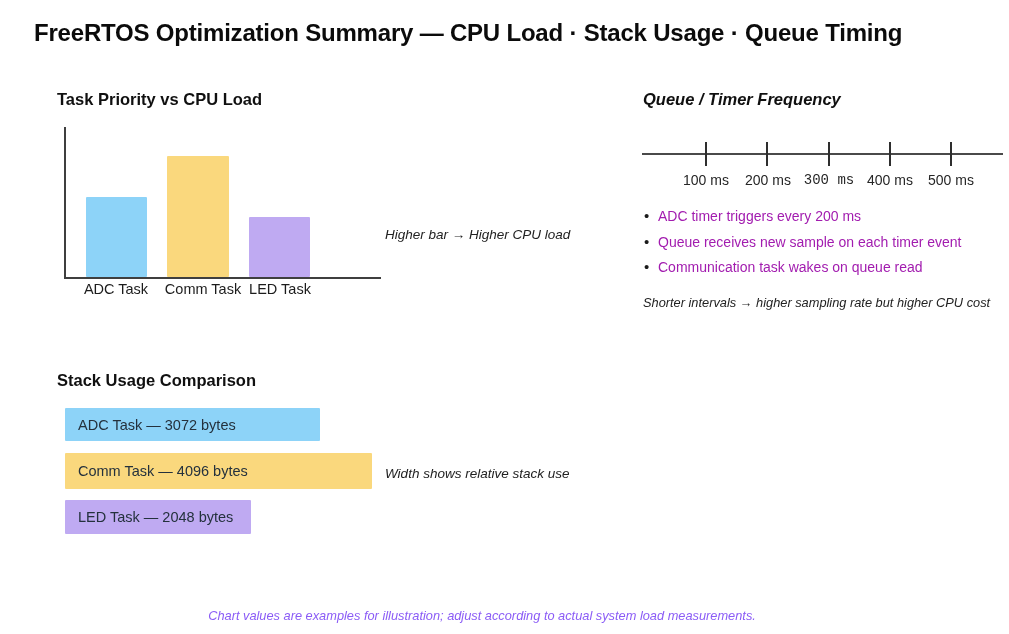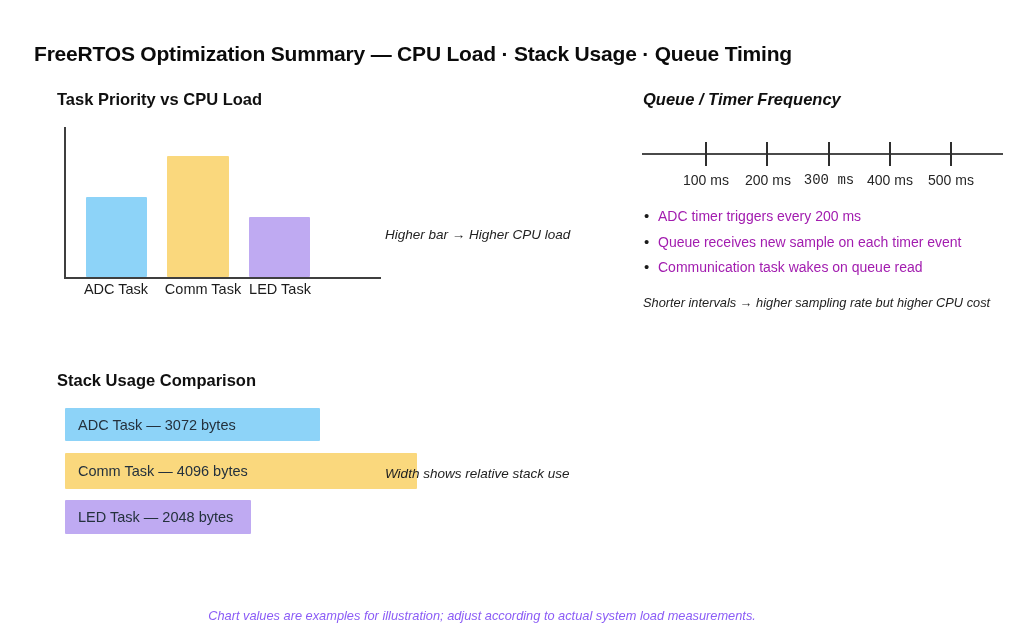--- a/index.html
+++ b/index.html
@@ -8,22 +8,22 @@
     width: 1009px;
     height: 634px;
     background: #ffffff;
     font-family: "Liberation Sans", sans-serif;
     color: #1a1a1a;
     overflow: hidden;
   }
   .abs { position: absolute; }
 
   .page-title {
-    left: 34px; top: 42px;
-    font-size: 21px; font-weight: 700; color: #0b0b0b;
+    left: 34px; top: 19px;
+    font-size: 24px; font-weight: 700; color: #0b0b0b;
     letter-spacing: -0.2px; white-space: nowrap;
   }
   .section-heading {
     font-size: 16.5px; font-weight: 700; color: #101010; white-space: nowrap;
   }
   #cpu-heading   { left: 57px;  top: 90px;  }
   #queue-heading { left: 643px; top: 90px; font-style: italic;  }
   #stack-heading { left: 57px;  top: 371px; }
 
   
@@ -142,21 +142,21 @@
   <div class="abs bullet-item" id="bullet-1">Queue receives new sample on each timer event</div>
   <div class="abs bullet-item" id="bullet-2">Communication task wakes on queue read</div>
 
   <div class="abs" id="queue-note">Shorter intervals → higher sampling rate but higher CPU cost</div>
 
   <div class="abs section-heading" id="stack-heading">Stack Usage Comparison</div>
 
   <div class="abs stack-bar" id="stack-bar-0" style="width: 255px; background: rgb(141, 211, 248);">
     <span class="stack-bar-label">ADC Task — 3072 bytes</span>
   </div>
-  <div class="abs stack-bar" id="stack-bar-1" style="width: 352px; background: rgb(250, 216, 125);">
+  <div class="abs stack-bar" id="stack-bar-1" style="width: 307px; background: rgb(250, 216, 125);">
     <span class="stack-bar-label">Comm Task — 4096 bytes</span>
   </div>
   <div class="abs stack-bar" id="stack-bar-2" style="width: 186px; background: rgb(191, 170, 242);">
     <span class="stack-bar-label">LED Task — 2048 bytes</span>
   </div>
 
   <div class="abs side-note" id="stack-note">Width shows relative stack use</div>
 
   <div class="abs footer-note">Chart values are examples for illustration; adjust according to actual system load measurements.</div>
 

